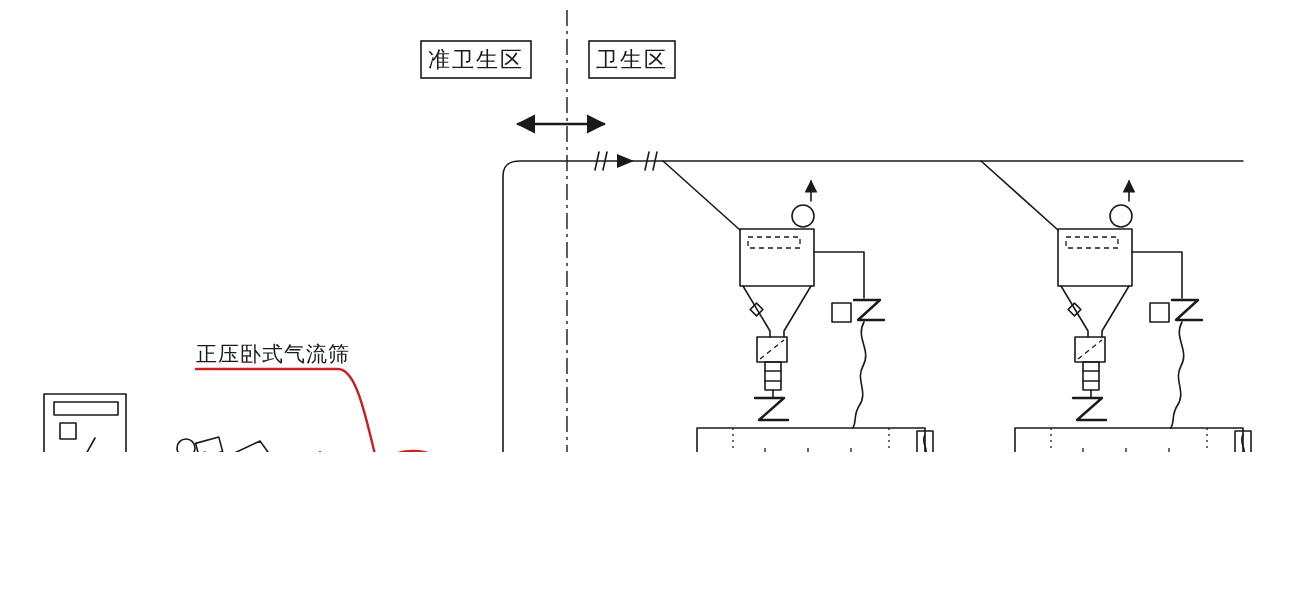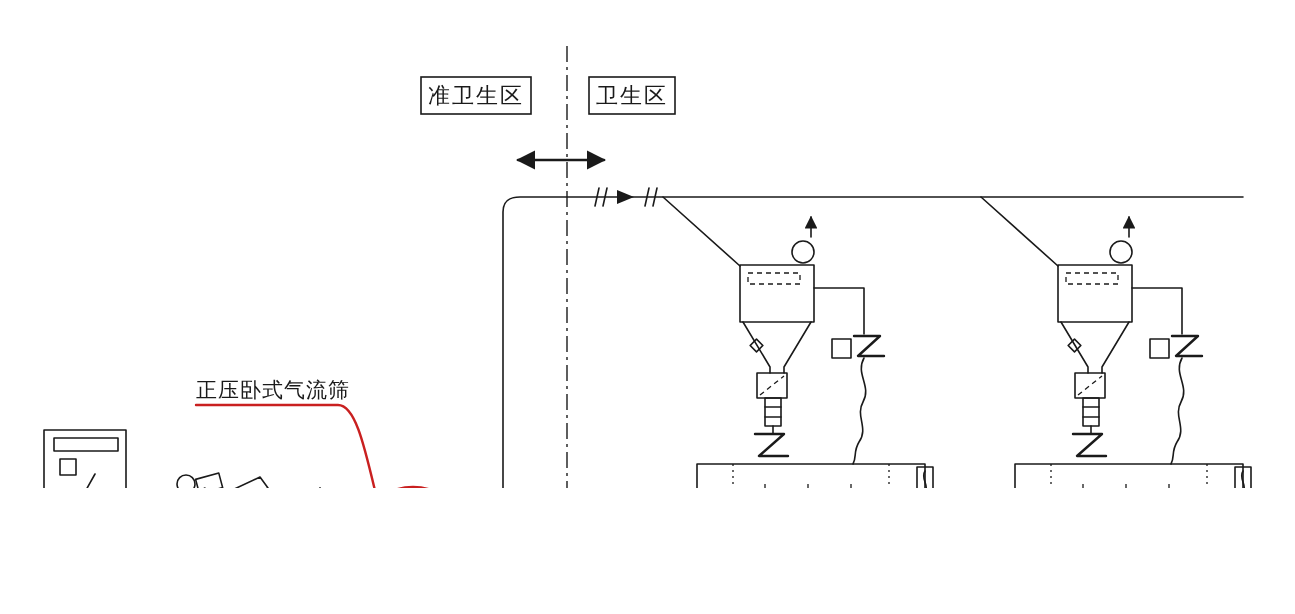--- a/index.html
+++ b/index.html
@@ -7,21 +7,20 @@
     --accent:#c92020;
     --background:#ffffff;
   }
   html,body{margin:0;padding:0;background:var(--background);}
   .canvas{
     position:relative;
     width:1295px;height:452px;
     background:var(--background);
     font-family:"Liberation Sans", sans-serif;
     overflow:hidden;
-    margin-top:36px;
   }
   svg{position:absolute;left:0;top:0;}
   .ln   {stroke:var(--line);fill:none;stroke-width:1.6;stroke-linecap:round;stroke-linejoin:round;}
   .ln15 {stroke:var(--line);fill:none;stroke-width:1.6;}
   .ln2  {stroke:var(--line);fill:none;stroke-width:2.4;stroke-linecap:round;stroke-linejoin:round;}
   .dash {stroke:var(--line);fill:none;stroke-width:1.3;stroke-dasharray:5 4;}
   .dot  {stroke:var(--line);fill:none;stroke-width:1.3;stroke-dasharray:2 4;}
   .dashdot{stroke:var(--line);fill:none;stroke-width:1.4;stroke-dasharray:16 5 3 5;}
   .fill {fill:var(--line);stroke:none;}
   .red  {stroke:var(--accent);fill:none;stroke-width:2.4;stroke-linecap:round;}

